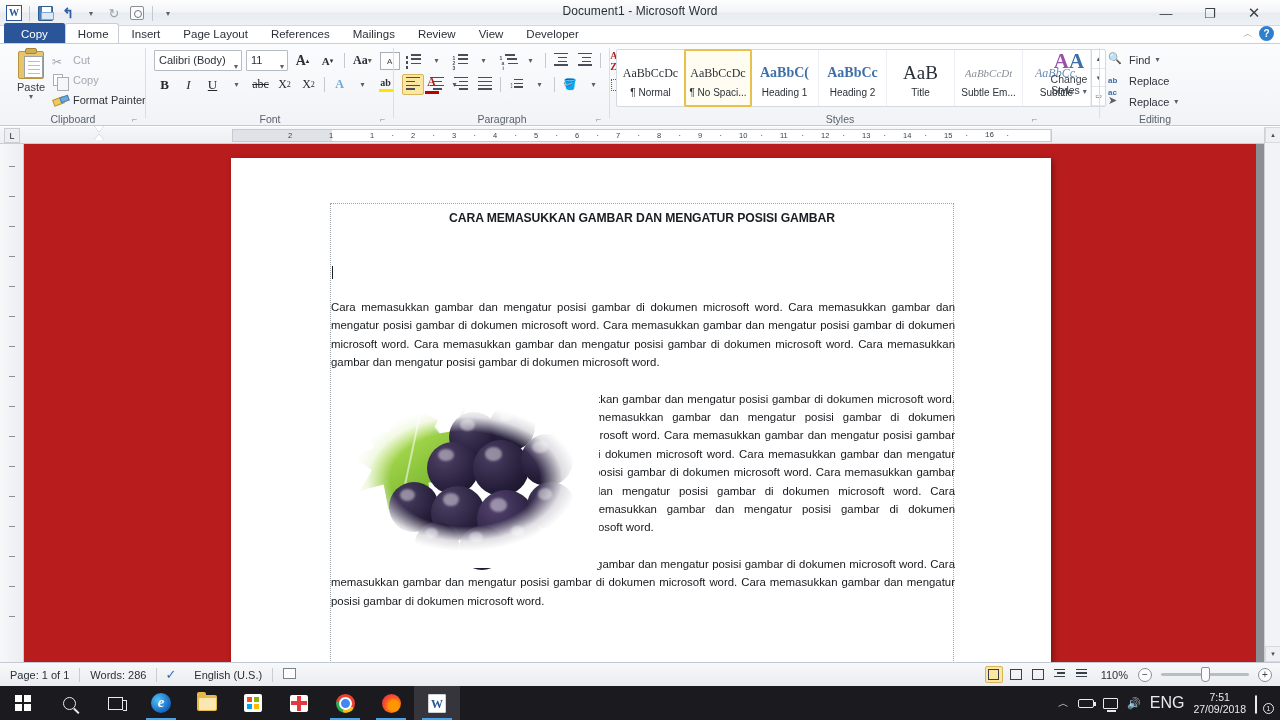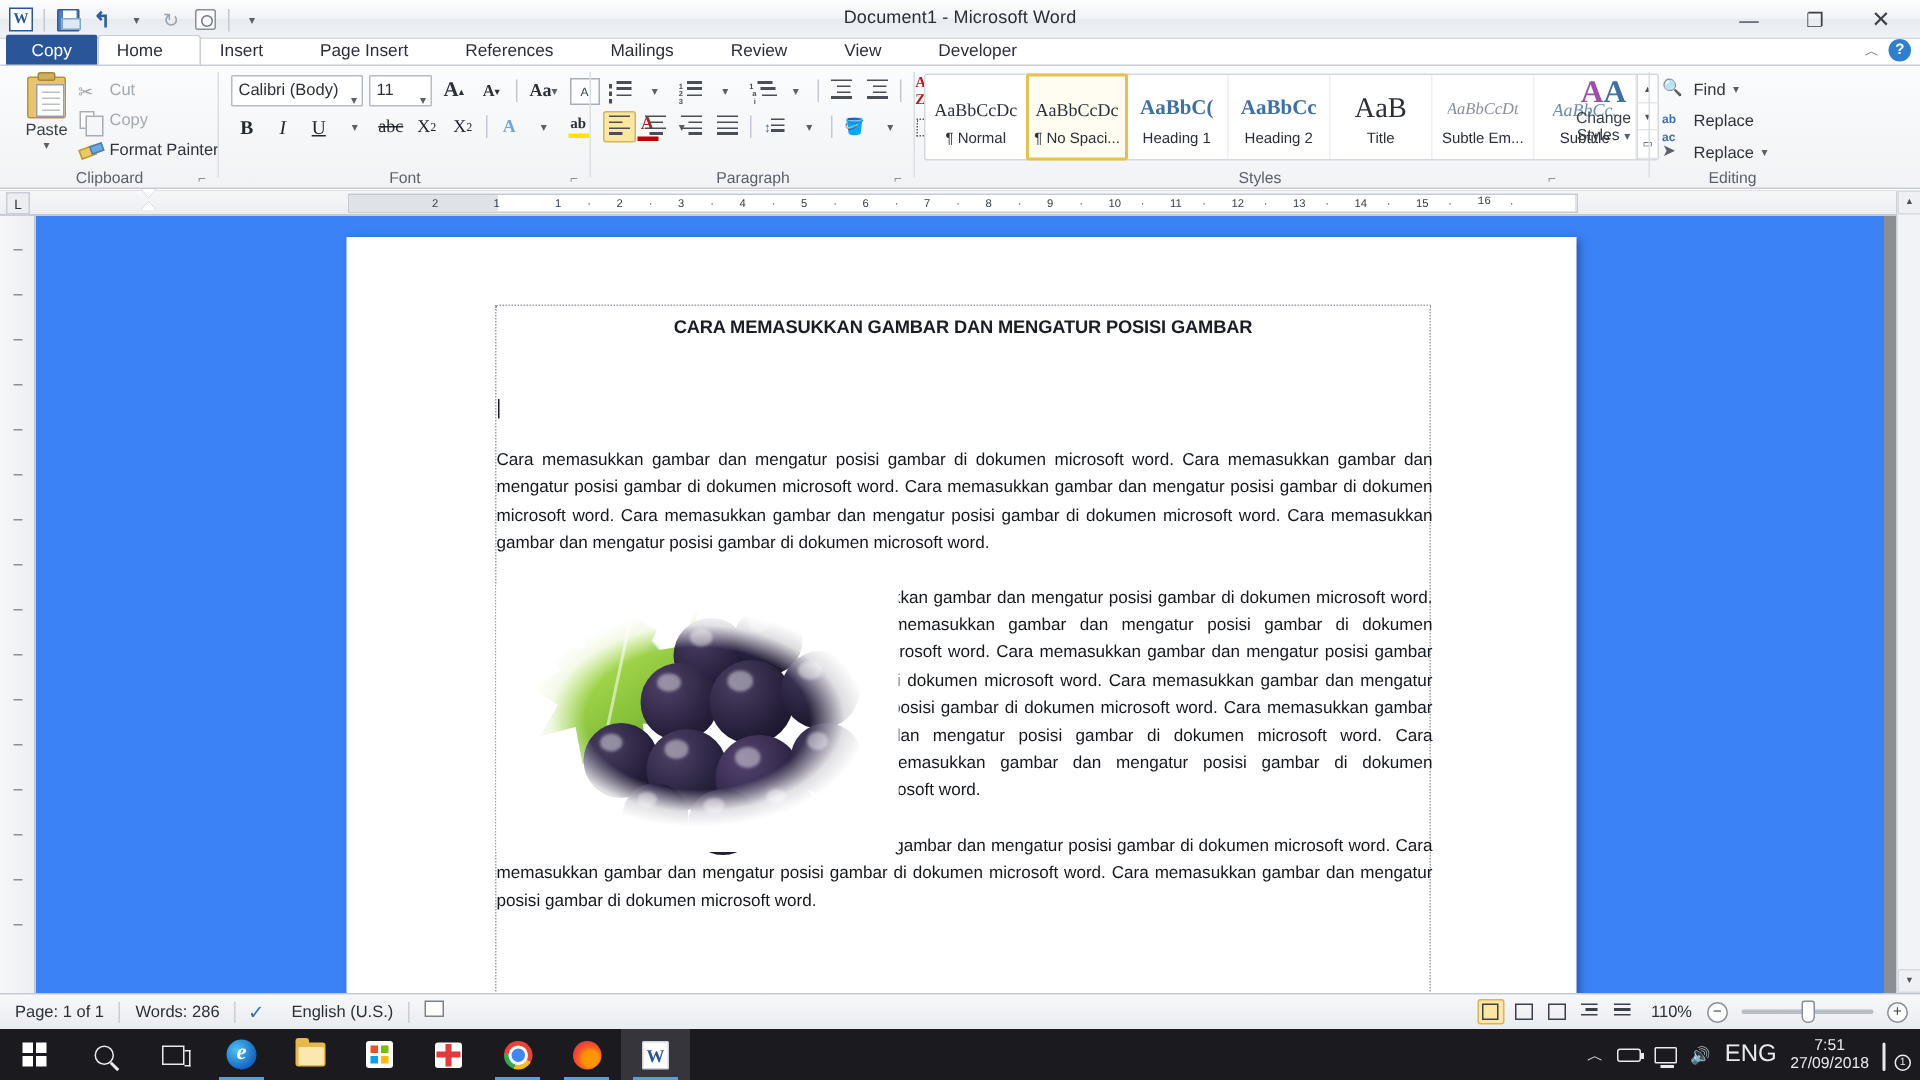--- a/index.html
+++ b/index.html
@@ -45,21 +45,21 @@
   .chev-up { font-size:10px; color:#6b7480; }
   .help-circ { width:15px;height:15px;border-radius:50%;background:#2f7fd1;color:#fff;font-size:10px;font-weight:bold;text-align:center;line-height:15px; }
 
   
   .tabbar {
     position:absolute; top:22px; left:0; width:1280px; height:22px;
     background: transparent;
   }
   .tabs { display:flex; align-items:flex-end; height:22px; padding-left:4px; }
   .tab {
-    font-size:11.5px; color:#2b3038; padding:3px 24px 4px 12px; height:21px; line-height:14px;
+    font-size:11.5px; color:#2b3038; padding:3px 9px 4px 12px; height:21px; line-height:14px;
     border:1px solid transparent; border-bottom:none; position:relative;
   }
   .tab.file {
     background:#2a5699; color:#fff; padding:3px 16px 4px 16px; border-radius:2px 2px 0 0;
   }
   .tab.active {
     background:#fff; border-color:#c9ced6; border-radius:3px 3px 0 0;
   }
   .ribbon-top-line { position:absolute; top:43px; left:0; width:1280px; height:1px; background:#c9ced6; }
 
@@ -183,21 +183,21 @@
   .rtick { position:absolute; top:0; font-size:7.5px; color:#3a4049; line-height:11px; }
   .indent-top { position:absolute; left:94px; top:-1px; width:0;height:0;border-left:5px solid transparent;border-right:5px solid transparent;border-top:6px solid #fff; filter:drop-shadow(0 0 .5px #6d737b); }
   .indent-bot { position:absolute; left:94px; top:7px; width:0;height:0;border-left:5px solid transparent;border-right:5px solid transparent;border-bottom:6px solid #fff; filter:drop-shadow(0 0 .5px #6d737b); }
 
   .ruler-v {
     position:absolute; top:17px; left:0; width:24px; height:518px;
     background:linear-gradient(to right,#f6f7f9,#eceef2); border-right:1px solid #c9ced6;
   }
   .vtick { position:absolute; left:9px; width:6px; height:1px; background:#8a9099; }
 
-  .canvas { position:absolute; top:17px; left:24px; width:1232px; height:518px; background:#3b82f6; overflow:hidden; }
+  .canvas { position:absolute; top:17px; left:24px; width:1232px; height:518px; background:#b91c1c; overflow:hidden; }
   .page {
     position:absolute; top:14px; left:207px; width:820px; height:700px;
     background:#fff; box-shadow:2px 2px 6px rgba(0,0,0,.35);
   }
   .textbound {
     position:absolute; left:99px; top:45px; width:624px; height:560px;
     border:1px dotted #9aa1ab;
   }
   .doctitle {
     position:absolute; left:0; right:0; top:5px; text-align:center;
@@ -339,21 +339,21 @@
       <span class="chev-up">︿</span>
       <span class="help-circ">?</span>
     </div>
   </div>
 
   <div class="tabbar">
     <div class="tabs" id="tabs-host">
         <div class="tab file">Copy</div>
         <div class="tab active">Home</div>
         <div class="tab">Insert</div>
-        <div class="tab">Page Insert</div>
+        <div class="tab">Page Layout</div>
         <div class="tab">References</div>
         <div class="tab">Mailings</div>
         <div class="tab">Review</div>
         <div class="tab">View</div>
         <div class="tab">Developer</div>
       </div>
   </div>
   <div class="ribbon-top-line"></div>
 
   <div class="ribbon">

